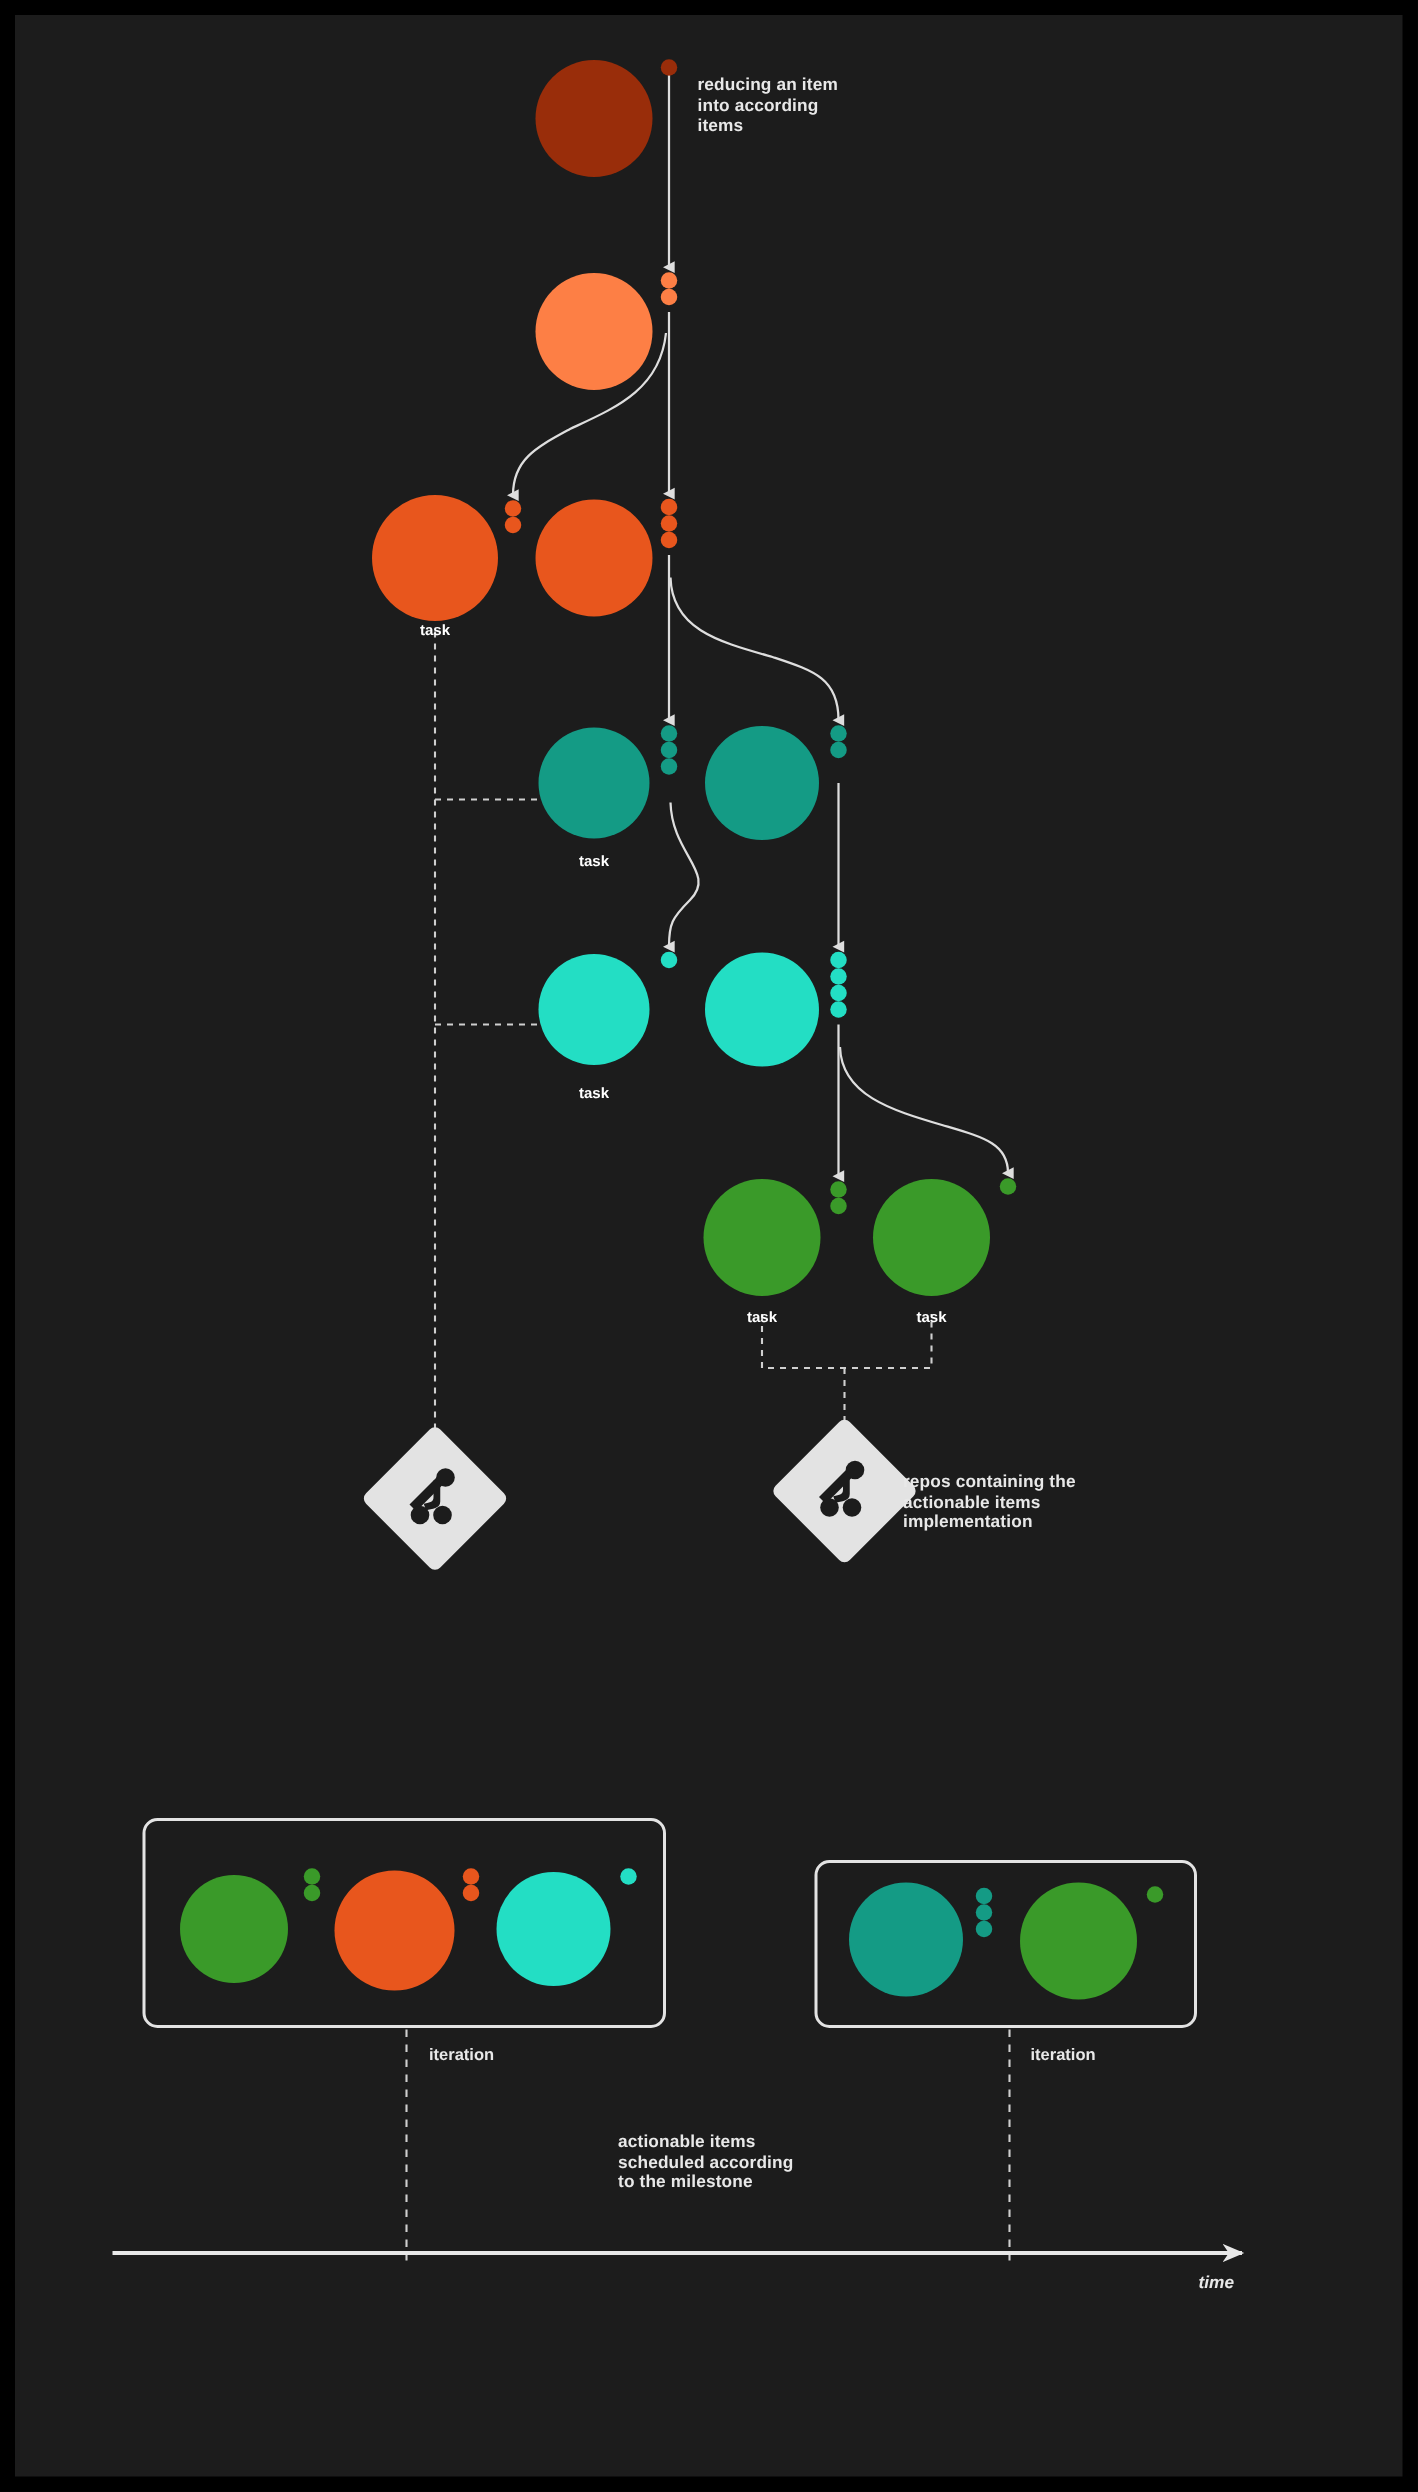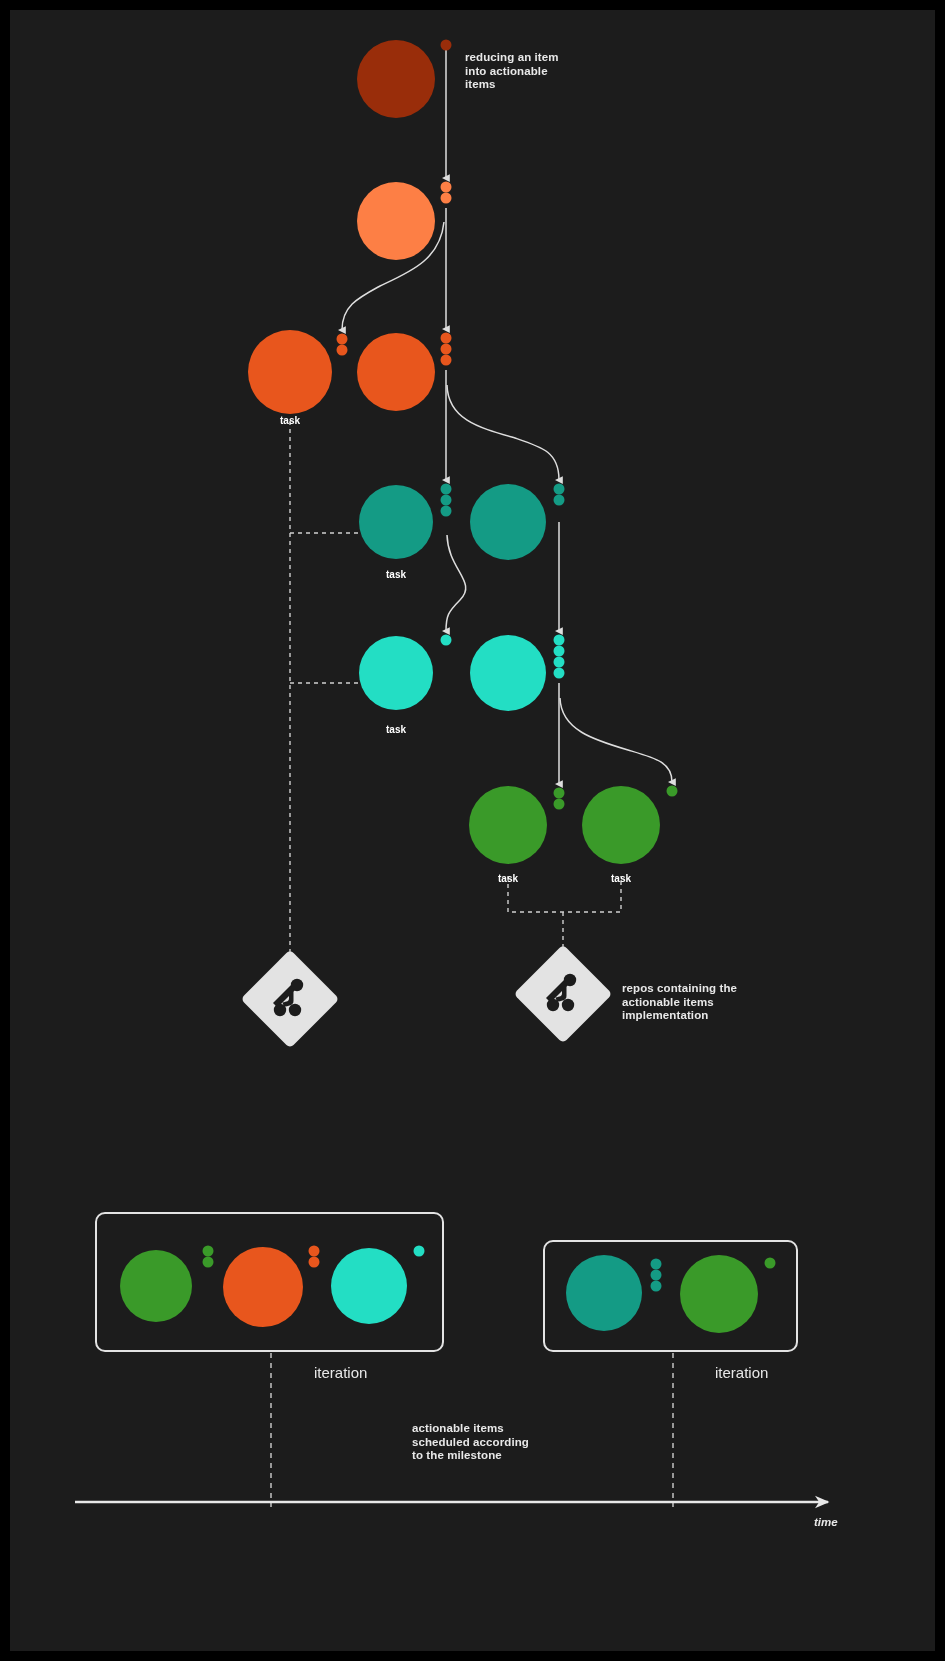--- a/index.html
+++ b/index.html
@@ -50,33 +50,31 @@
     color: #ffffff;
     font-weight: bold;
     font-size: 10px;
     line-height: 12px;
     transform: translateX(-50%);
     white-space: nowrap;
   }
   .lbl-iter {
     position: absolute;
     color: #e8e8e8;
-    font-weight: normal;
-    font-size: 15px;
+    font-weight: bold;
+    font-size: 11px;
     white-space: nowrap;
-    margin-left: 28px;
   }
   .lbl-time {
     position: absolute;
     color: #e8e8e8;
     font-weight: bold;
     font-style: italic;
     font-size: 11.5px;
     white-space: nowrap;
-    margin-left: 15px;
   }
   .node {
     position: absolute;
     border-radius: 50%;
     transform: translate(-50%, -50%);
   }
   .dot {
     position: absolute;
     border-radius: 50%;
     transform: translate(-50%, -50%);
@@ -192,23 +190,23 @@
       <div class="dot" style="left:662px;top:781px;width:11px;height:11px;background:#3a9a29;"></div>
     </div>
 
     <div class="lbl-task" style="left:280px;top:405px;">task</div>
     <div class="lbl-task" style="left:386px;top:559px;">task</div>
     <div class="lbl-task" style="left:386px;top:714px;">task</div>
     <div class="lbl-task" style="left:498px;top:863px;">task</div>
     <div class="lbl-task" style="left:611px;top:863px;">task</div>
 
     <div class="lbl" style="left:455px;top:41px;">reducing an item
-into actionable
+into according
 items</div>
-    <div class="lbl" style="left:612px;top:972px;">repos containing the
+    <div class="lbl" style="left:592px;top:972px;">repos containing the
 actionable items
 implementation</div>
     <div class="lbl" style="left:402px;top:1412px;">actionable items
 scheduled according
 to the milestone</div>
 
     <div class="iterbox" style="left:85px;top:1202px;width:349px;height:140px;"></div>
     <div class="iterbox" style="left:533px;top:1230px;width:255px;height:112px;"></div>
 
     <div>

